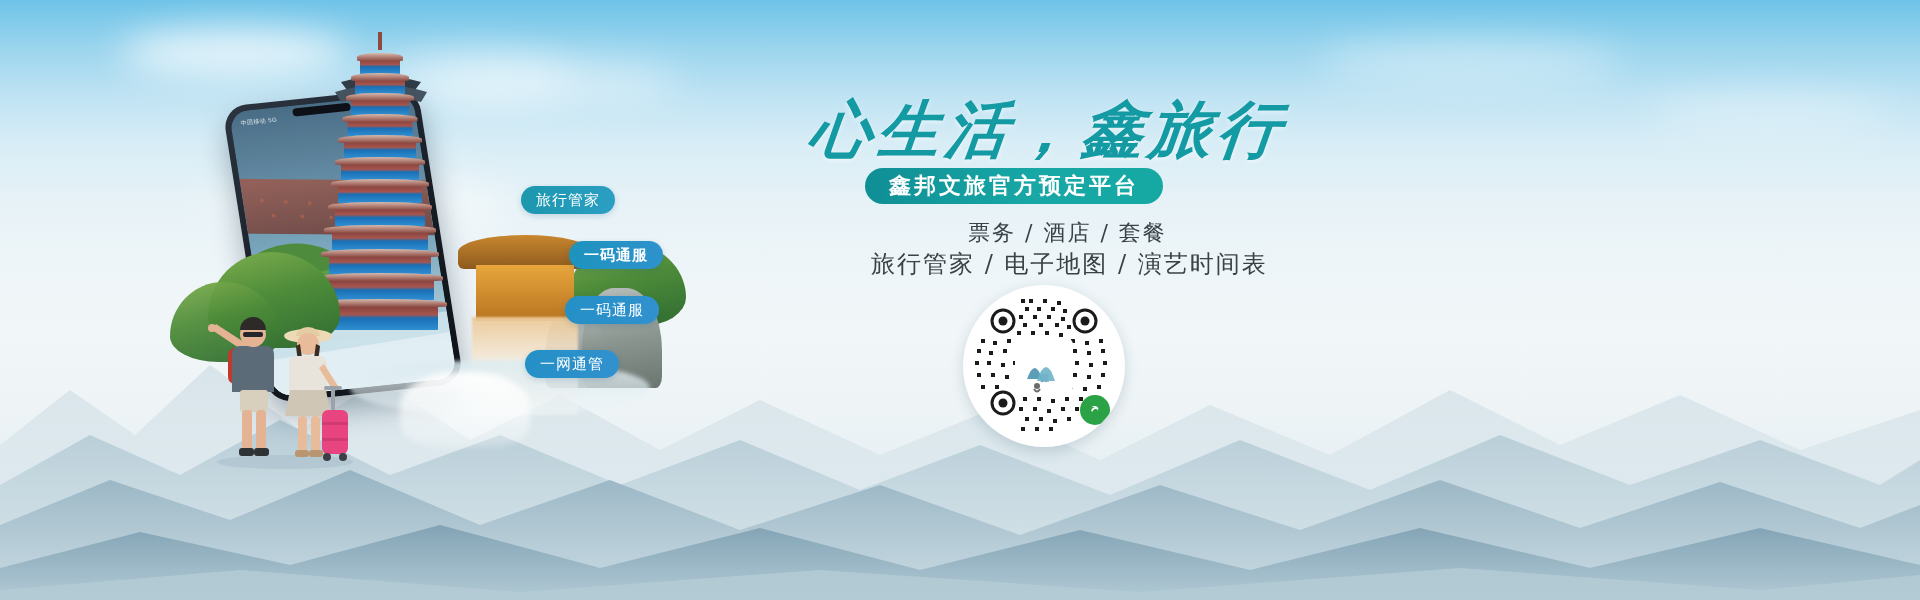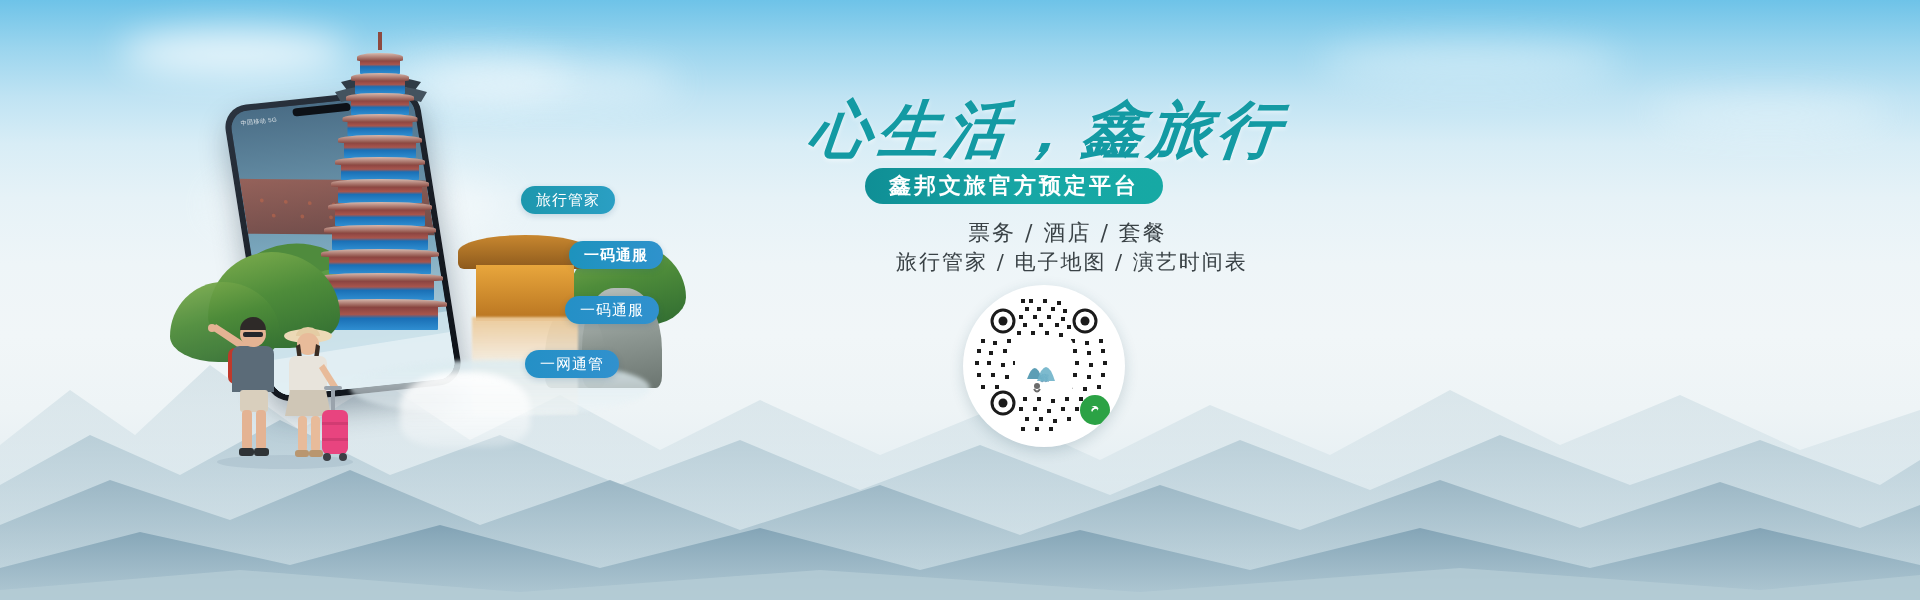--- a/index.html
+++ b/index.html
@@ -146,21 +146,21 @@
     font-weight:bold;
   }
 
   .svc {
     position:absolute; left:90px;
     color:#3a4246; white-space:nowrap;
     font-family:"DejaVu Serif", serif;
     letter-spacing:2px;
   }
   .svc1 { top:158px; font-size:22px; left:178px; }
-  .svc2 { top:188px; font-size:21px; left:106px; }
+  .svc2 { top:188px; font-size:24px; left:81px; }
 
   
   .qr-wrap {
     position:absolute; left:173px; top:225px;
     width:162px; height:162px; border-radius:50%;
     background:#ffffff;
     box-shadow:0 4px 14px rgba(30,70,90,.18);
     overflow:hidden;
   }
   .qr-center {

